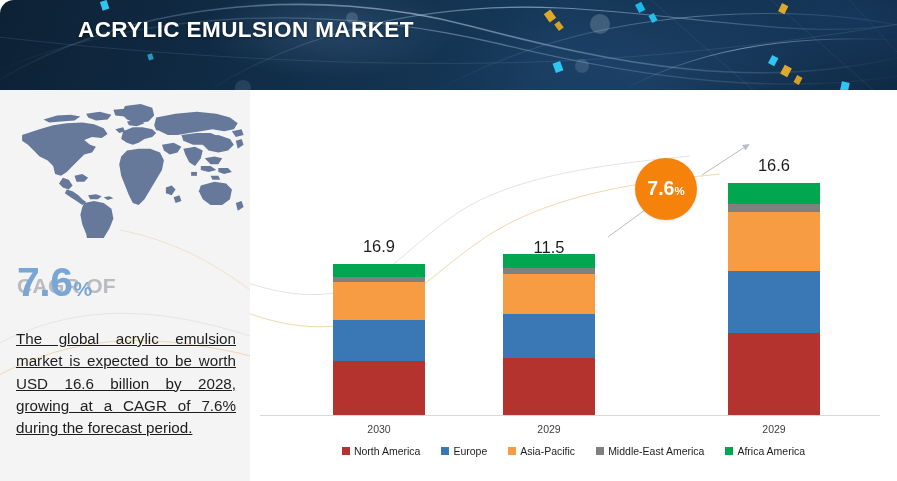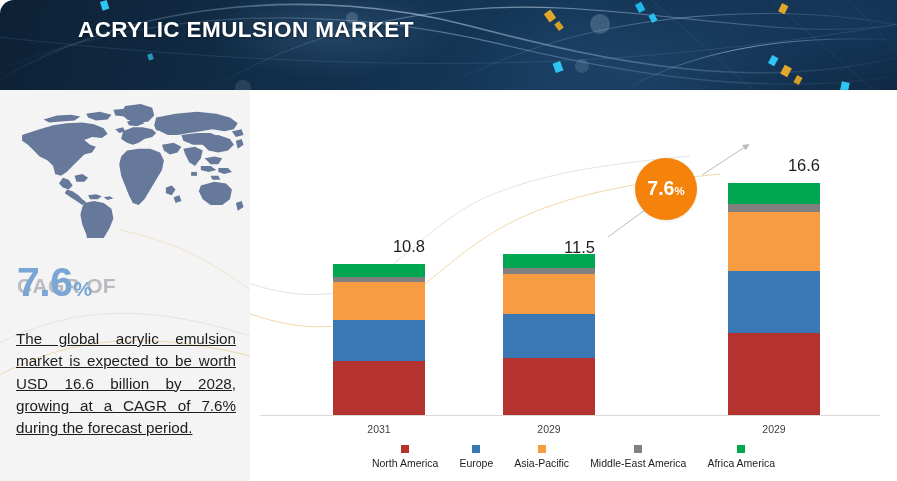--- a/index.html
+++ b/index.html
@@ -61,42 +61,42 @@
   .plot { position:absolute; left:0; top:0; width:647px; height:391px; }
 
   .axis-line {
     position:absolute; left:10px; top:325px; width:620px; height:1px; background:#d9d9d9;
   }
 
   .bar { position:absolute; bottom:66px; width:92px; }
   .seg { width:100%; display:block; }
 
   .bar-value {
-    position:absolute; font-size:16.5px; color:#1d1d1d; text-align:right; width:92px;
+    position:absolute; font-size:16.5px; color:#1d1d1d; text-align:center; width:92px;
   }
   .tick-label {
     position:absolute; font-size:10.5px; color:#404040; text-align:center; width:92px; top:333px;
   }
 
   
   .callout {
     position:absolute; left:385px; top:68px; width:62px; height:62px;
     border-radius:50%; background:#f5820b;
     display:flex; align-items:baseline; justify-content:center;
     box-shadow:0 1px 3px rgba(0,0,0,.10);
   }
   .callout-num { font-size:19.5px; font-weight:bold; color:#ffffff; line-height:1; padding-top:21px; }
   .callout-pct { font-size:11.5px; font-weight:bold; color:#ffffff; line-height:1; }
 
   
   .legend {
     position:absolute; left:0; top:355px; width:647px;
     display:flex; align-items:center; justify-content:center; gap:21px;
   }
-  .legend-item { display:flex; align-items:center; gap:4px;flex-direction:column; }
+  .legend-item { display:flex; align-items:center; gap:4px; }
   .legend-swatch { width:8px; height:8px; display:block; }
   .legend-label { font-size:10.5px; color:#1d1d1d; white-space:nowrap; }
 </style>
 </head>
 <body>
 
 <div id="root">
 
   <div class="header">
     <svg class="header-arcs" viewBox="0 0 897 90" preserveAspectRatio="none">
@@ -238,22 +238,22 @@
       </svg>
 
       <div id="bars-layer">
           <div class="bar" style="left: 83px; bottom: 66px;">
             <div class="seg" title="South America: 0.9" style="height: 12.5783px; background: rgb(0, 166, 80);"></div>
             <div class="seg" title="Middle-East Africa: 0.4" style="height: 5.59036px; background: rgb(128, 128, 128);"></div>
             <div class="seg" title="Asia-Pacific: 2.7" style="height: 37.7349px; background: rgb(247, 156, 66);"></div>
             <div class="seg" title="Europe: 2.9" style="height: 40.5301px; background: rgb(58, 120, 181);"></div>
             <div class="seg" title="North America: 3.9" style="height: 54.506px; background: rgb(181, 51, 46);"></div>
           </div>
-          <div class="bar-value" style="left: 83px; top: 147.06px;">10.8</div>
-          <div class="tick-label" style="left: 83px;">2031</div>
+          <div class="bar-value" style="left: 83px; top: 147.06px;">16.9</div>
+          <div class="tick-label" style="left: 83px;">2030</div>
           <div class="bar" style="left: 253px; bottom: 66px;">
             <div class="seg" title="South America: 1" style="height: 13.9759px; background: rgb(0, 166, 80);"></div>
             <div class="seg" title="Middle-East Africa: 0.4" style="height: 5.59036px; background: rgb(128, 128, 128);"></div>
             <div class="seg" title="Asia-Pacific: 2.9" style="height: 40.5301px; background: rgb(247, 156, 66);"></div>
             <div class="seg" title="Europe: 3.1" style="height: 43.3253px; background: rgb(58, 120, 181);"></div>
             <div class="seg" title="North America: 4.1" style="height: 57.3012px; background: rgb(181, 51, 46);"></div>
           </div>
           <div class="bar-value" style="left: 253px; top: 148px;">11.5</div>
           <div class="tick-label" style="left: 253px;">2029</div>
           <div class="bar" style="left: 478px; bottom: 66px;">

